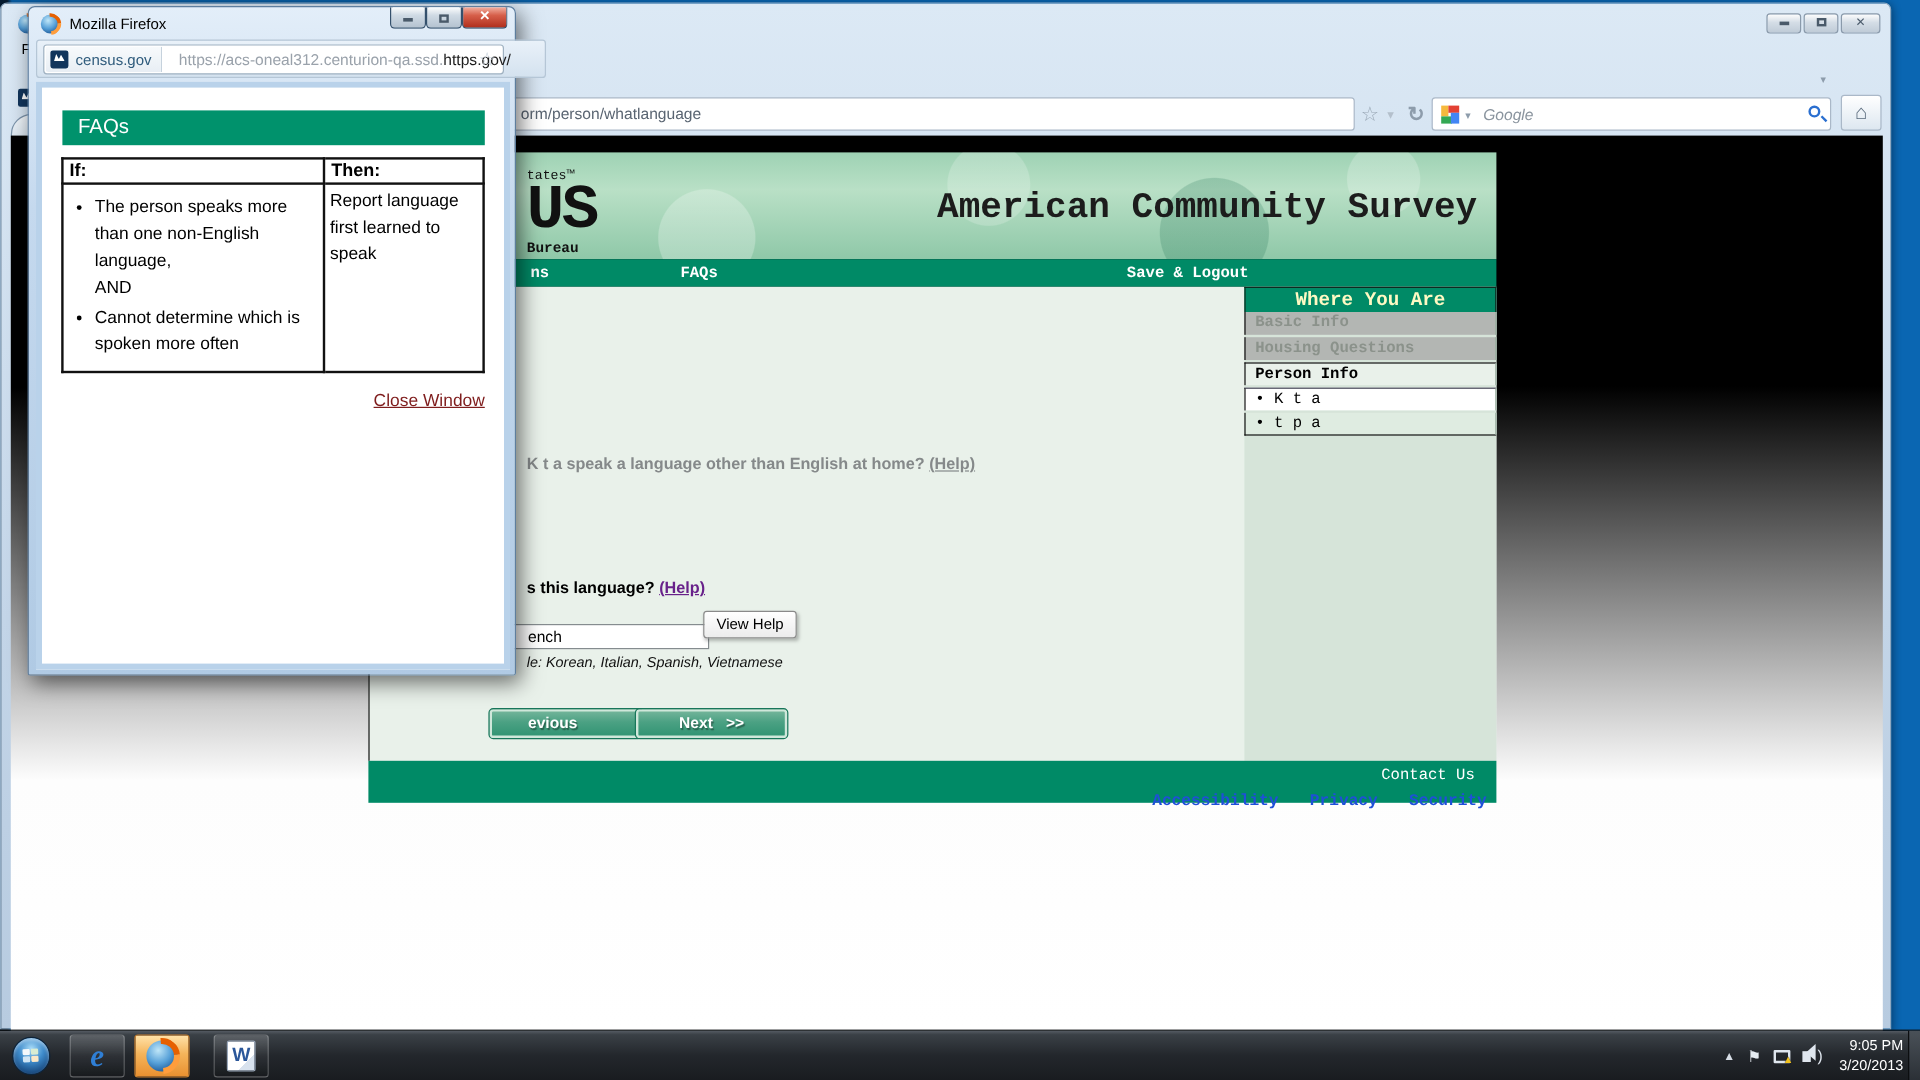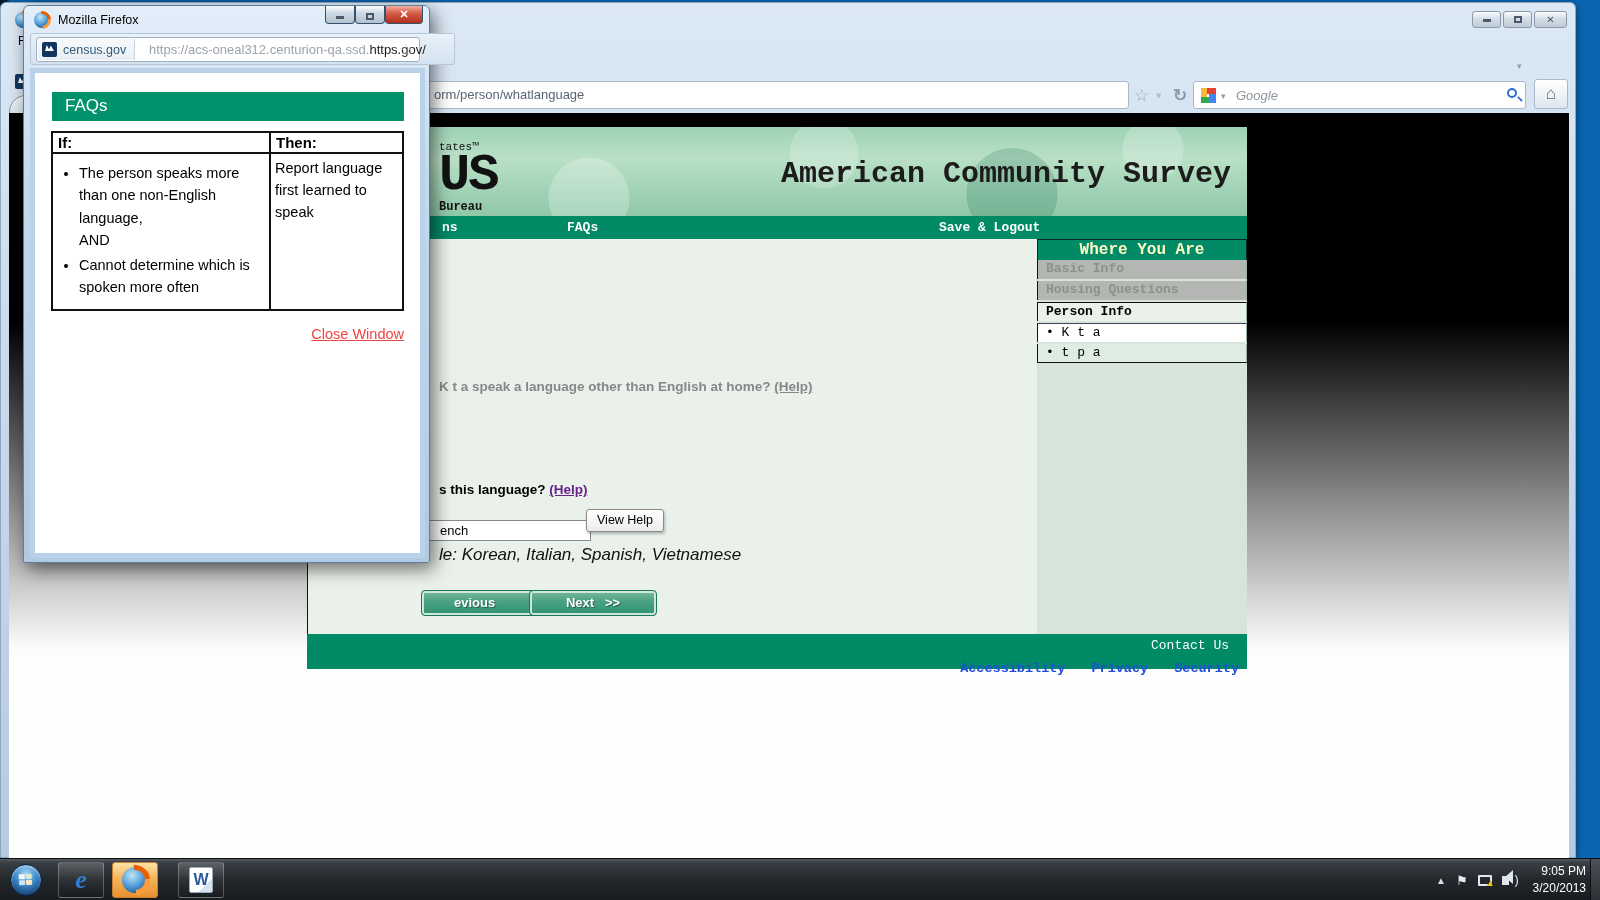--- a/index.html
+++ b/index.html
@@ -87,26 +87,26 @@
   .q { font-size:13.5px; font-weight:bold; }
   #question1 { left:430px; top:266px; color:#85898a; }
   #question1 a { color:#85898a; text-decoration:underline; }
   #question2 { left:430px; top:369px; color:#000; }
   #question2 a { color:#68218a; text-decoration:underline; }
   #lang-input { left:332px; top:407px; width:250px; height:21px; border:1px solid #858c8f; background:#fff;
       font-size:13px; font-family:"Liberation Sans",sans-serif; padding:0 0 0 98px; }
   #view-help-tip { left:577px; top:396px; height:23px; padding:3px 10px;
       background:linear-gradient(180deg,#fff,#ececec); border:1px solid #8a8a8a; border-radius:3px;
       font-size:12.5px; box-shadow:1px 2px 3px rgba(0,0,0,.25); }
-  #example-text { left:430px; top:432px; font-size:17px; font-style:italic; color:#111; }
+  #example-text { left:430px; top:432px; font-size:12px; font-style:italic; color:#111; }
   .acsbtn { position:absolute; top:477px; height:26px; border:1px solid #18765a; border-radius:4px;
       background:linear-gradient(180deg,#7ab89e 0%,#4ba183 45%,#2e9271 100%);
       box-shadow:inset 0 0 0 2px #cfe7da; color:#fff; font-weight:bold; font-size:13px;
       text-align:center; line-height:24px; text-shadow:1px 1px 1px rgba(0,0,0,.4); }
-  #prev-button { left:412px; width:129px;padding-left:36px; }
+  #prev-button { left:398px; width:129px;padding-left:36px; }
   #prev-button span { position:absolute; left:32px; top:0; white-space:pre; }
   #next-button { left:520px; width:128px; white-space:pre; }
 
   
   #sidebar { position:absolute; left:730px; top:124px; width:210px; height:395px; background:#d6e4d9; }
   #sidebar-title { height:21px; background:#008a66; color:#fef9c3; font-weight:bold; font-size:16px;
       text-align:center; line-height:20px; border:1px solid #0c2b20; border-bottom:none; }
   .side-row { height:19px; font-size:13px; line-height:18px; padding-left:8px; margin-bottom:2px;
       border-left:1px solid #111; border-right:1px solid #9ab0a0; }
   .side-gray { background:#b3b6b3; color:#8b928b; font-weight:bold; }
@@ -140,21 +140,21 @@
   #help-bar { position:absolute; left:17px; top:19px; width:352px; height:29px; background:#00926c;
       color:#fff; font-size:17px; line-height:28px; padding-left:13px; }
   #help-table { position:absolute; left:16px; top:58px; width:353px; border-collapse:collapse; }
   #help-table td, #help-table th { border:2px solid #111; vertical-align:top; font-size:14.5px; }
   #help-table th { text-align:left; padding:1px 5px; font-size:15px; }
   #th-then { width:133px; }
   #help-table ul { margin:8px 0 10px 26px; }
   #help-table li { margin-bottom:2px; line-height:1.55; white-space:pre-line; }
   #then-cell { padding:4px 4px; line-height:1.5; }
   #close-window { position:absolute; left:16px; top:252px; width:353px; text-align:right; }
-  #close-window a { color:#ef4444; font-size:14.5px; text-decoration:underline; }
+  #close-window a { color:#7f1d1d; font-size:14.5px; text-decoration:underline; }
 
   
   #taskbar { left:0; bottom:0; width:1600px; height:42px; z-index:90;
       background:linear-gradient(180deg,#555b63 0%,#3a4046 8%,#23272c 50%,#191c20 100%);
       border-top:1px solid #0c0e10; }
   #start-orb { position:absolute; left:10px; top:5px; width:32px; height:32px; border-radius:50%;
       background:radial-gradient(circle at 50% 30%, #aadcf8 0%, #3f8ccc 40%, #1c4f86 75%, #122f52 100%);
       border:1px solid #0e2338; box-shadow:inset 0 2px 3px rgba(255,255,255,.5); }
   #start-orb .flag { position:absolute; left:8px; top:9px; width:15px; height:13px; transform:rotate(-3deg); }
   #start-orb .flag i { position:absolute; width:6px; height:5px; background:#f4f8fb; border-radius:1px; }

